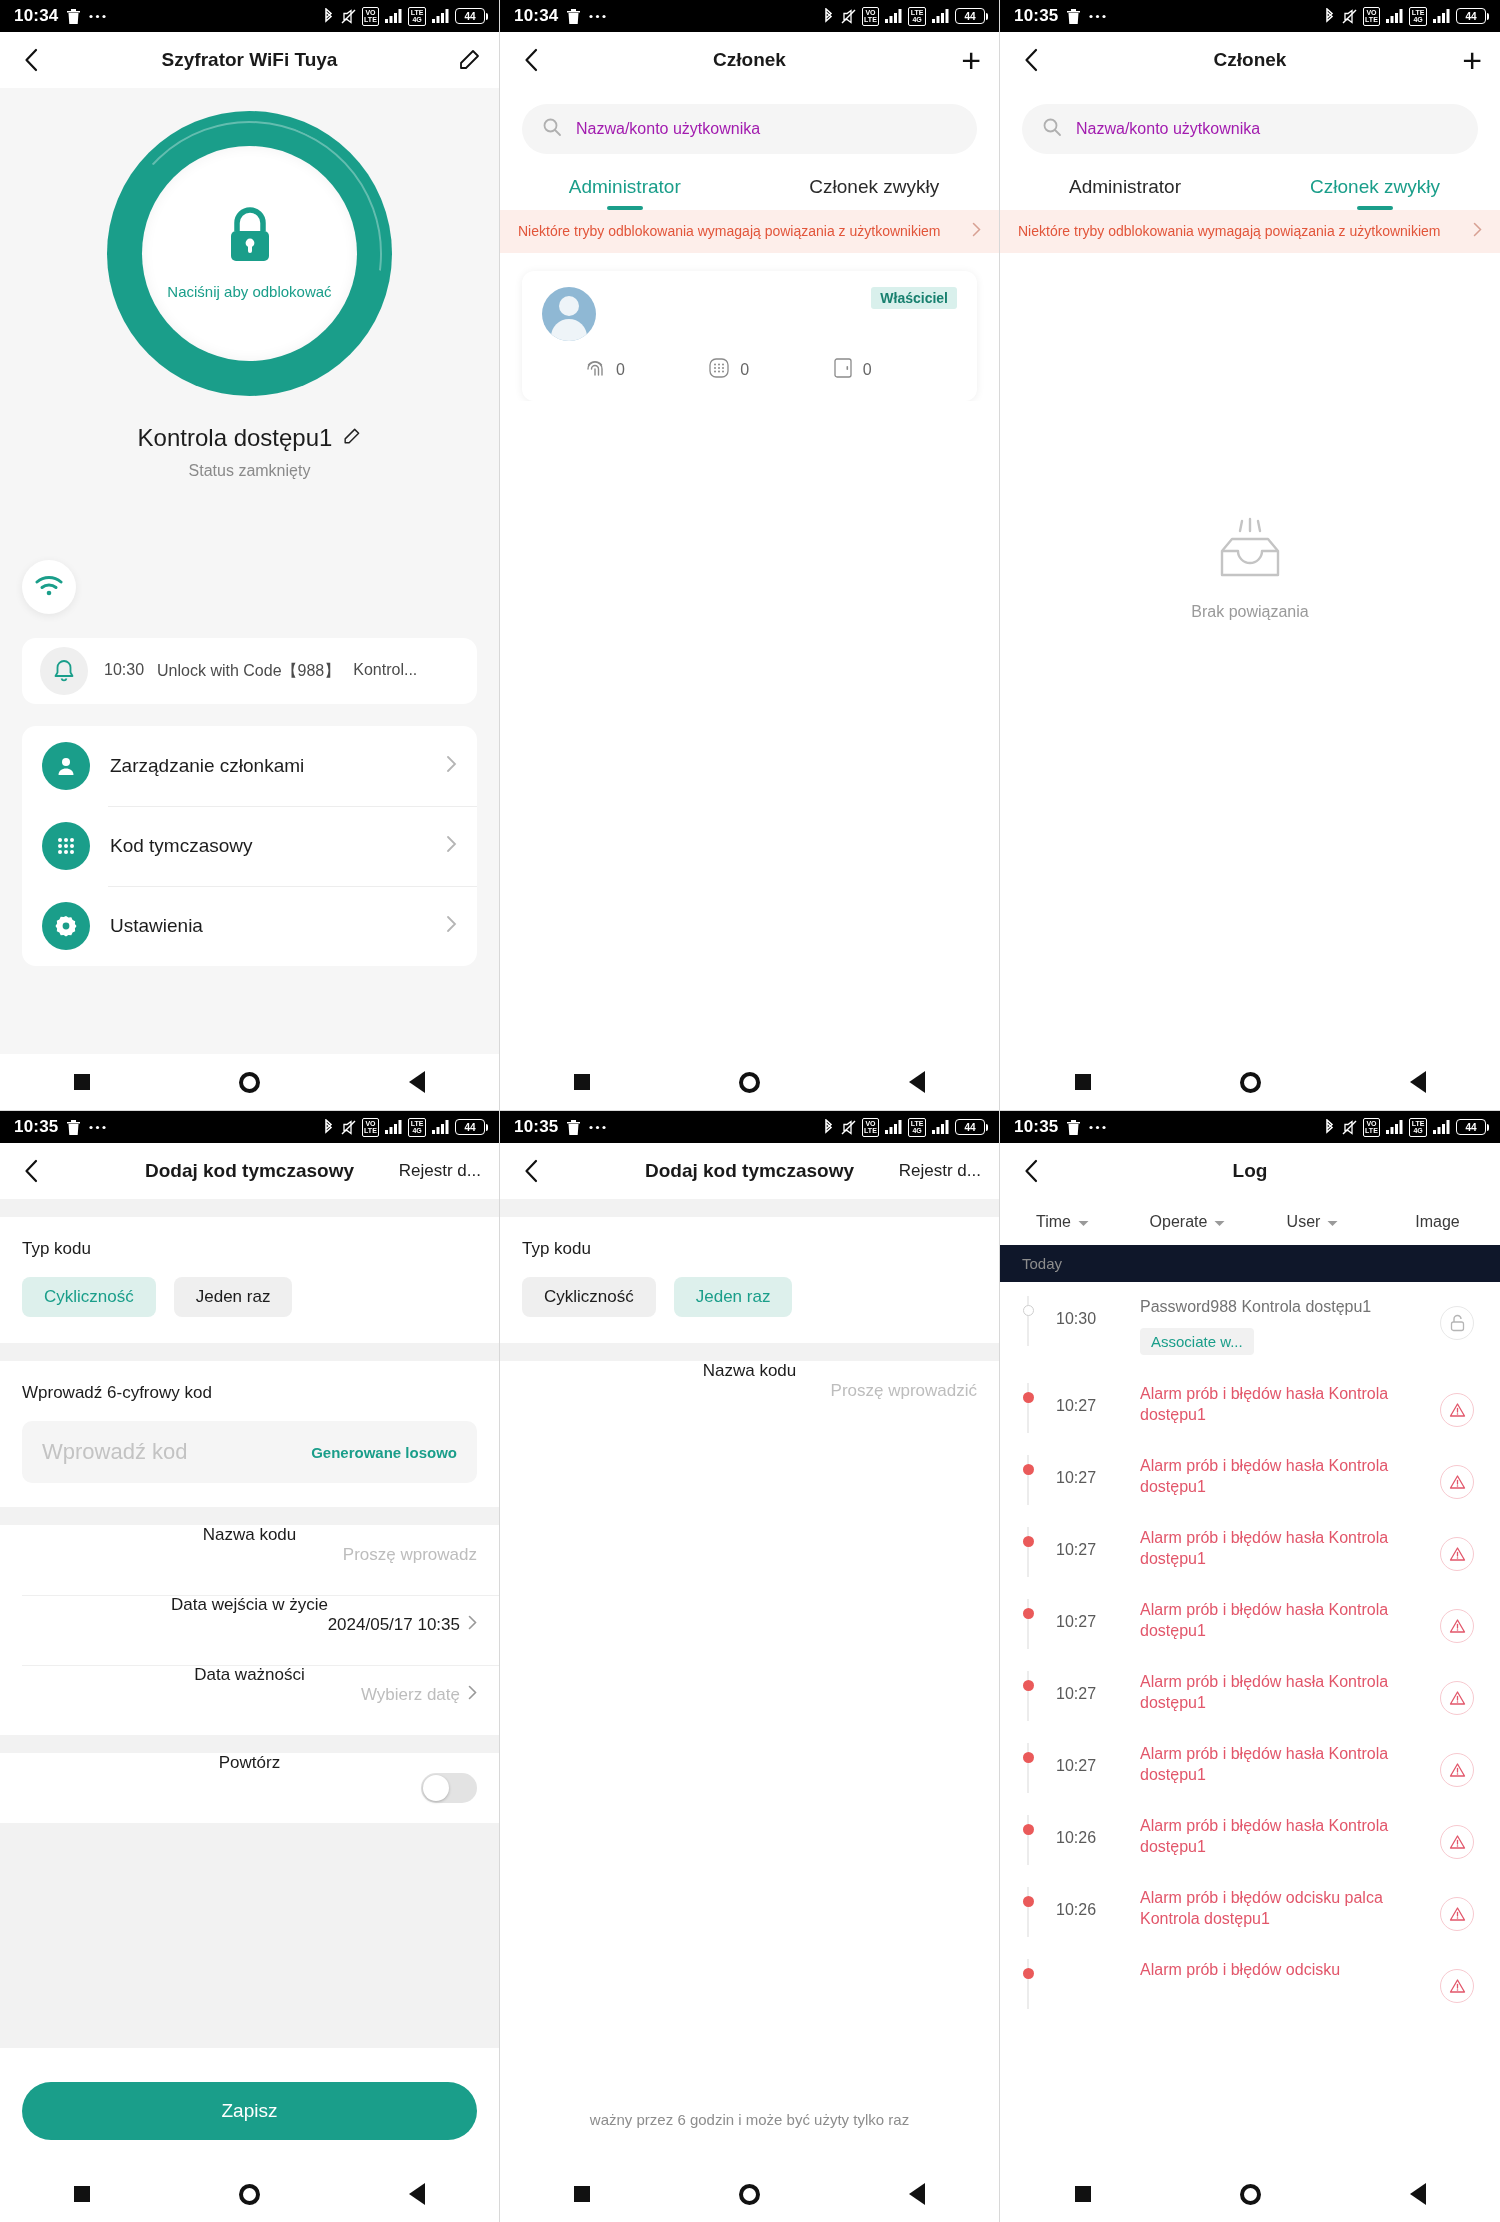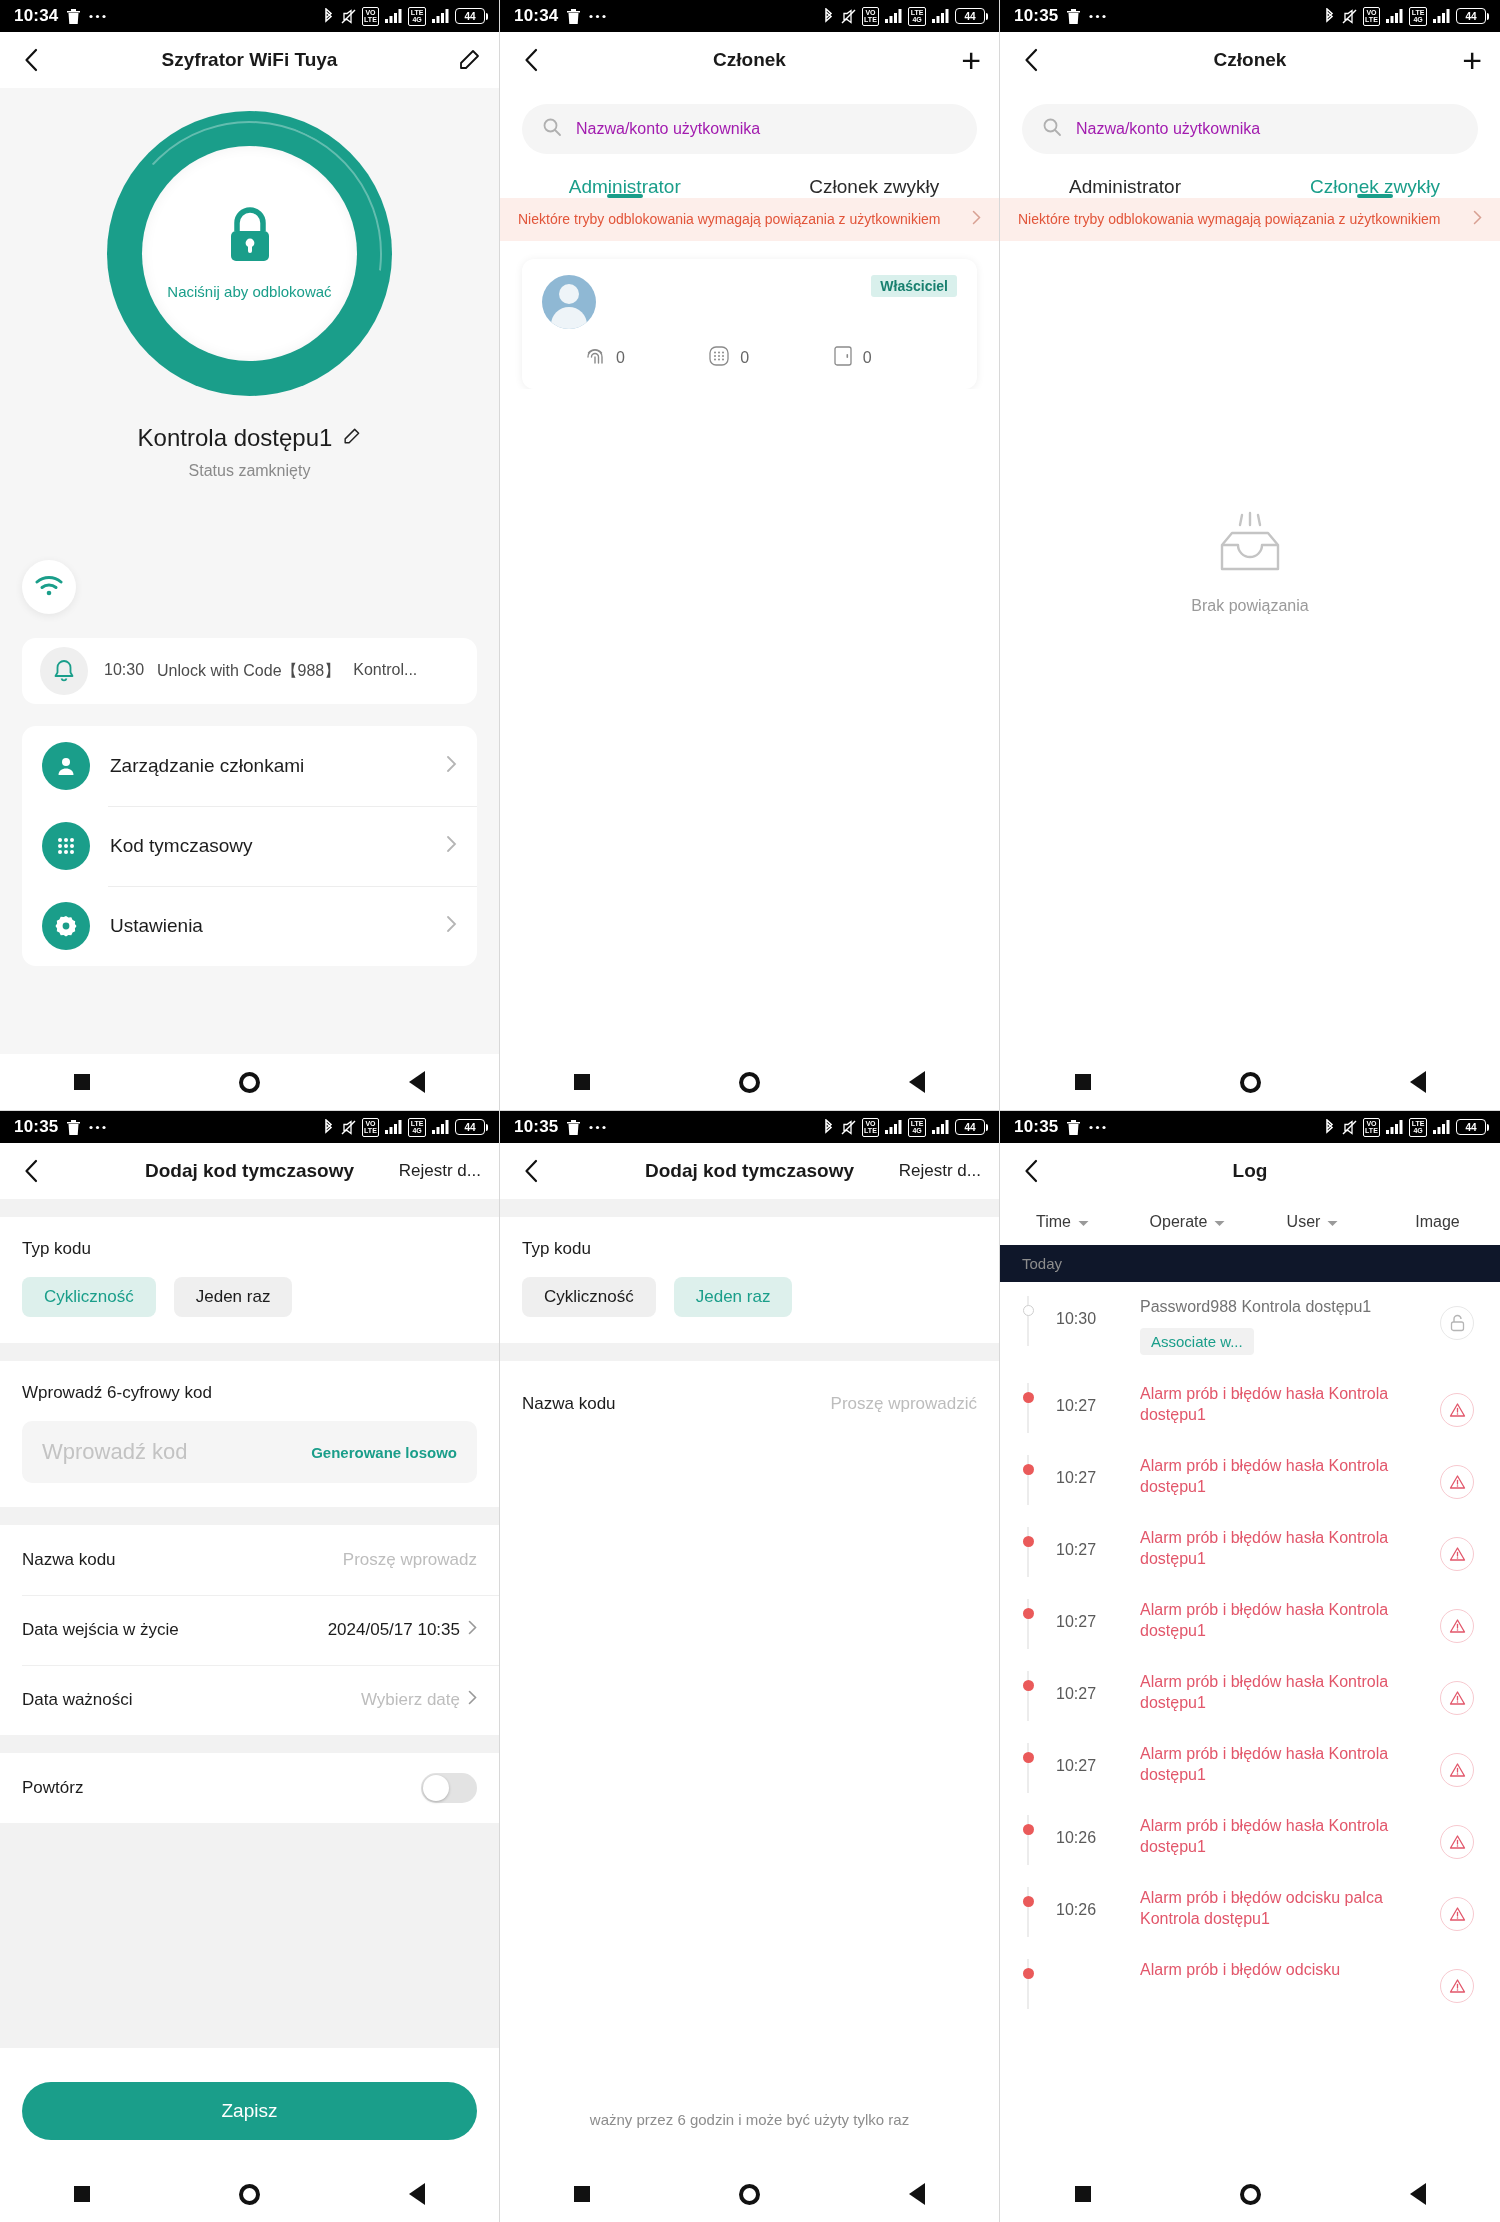--- a/index.html
+++ b/index.html
@@ -58,21 +58,21 @@
   .menu-row { height:80px; display:flex; align-items:center; padding:0 20px; gap:20px; position:relative;}
   .menu-row + .menu-row:before { content:""; position:absolute; left:86px; right:0; top:0; height:1px; background:#ededed;}
   .menu-ico { width:48px; height:48px; border-radius:50%; background:#1a9e8a; display:flex; align-items:center; justify-content:center; flex:0 0 48px;}
   .menu-label { font-size:19px; color:#1d1d1d; }
   .menu-chev { margin-left:auto; color:#b5b5b5; }
 
   
   .search { margin:16px 22px 0; height:50px; background:#f5f5f5; border-radius:25px; display:flex; align-items:center; gap:14px; padding:0 20px;}
   .search-ph { font-size:16px; color:#a21caf;}
   .tabs { display:flex; margin-top:22px; }
-  .tab { flex:1; text-align:center; font-size:19px; color:#2a2a2a; padding-bottom:0; position:relative;}
+  .tab { flex:1; text-align:center; font-size:19px; color:#2a2a2a; padding-bottom:12px; position:relative;}
   .tab.active { color:#1a9e8a; }
   .tab.active:after { content:""; position:absolute; bottom:0; left:50%; transform:translateX(-50%); width:36px; height:4px; background:#1a9e8a; border-radius:2px;}
   .warnbar { background:#fdeeea; padding:12px 18px 12px 18px; display:flex; align-items:center; gap:10px;}
   .warn-text { color:#e2553a; font-size:14px; line-height:1.35; flex:1;}
   .member-card { margin:18px 22px 0; background:#fff; border-radius:12px; box-shadow:0 1px 8px rgba(0,0,0,.07); padding:16px 20px 18px; }
   .mc-top { display:flex; align-items:flex-start; }
   .avatar { width:54px; height:54px; border-radius:50%; background:#8fb8d4; overflow:hidden; position:relative;}
   .avatar:before { content:""; position:absolute; left:50%; top:9px; transform:translateX(-50%); width:20px; height:20px; border-radius:50%; background:#eef4f8;}
   .avatar:after { content:""; position:absolute; left:50%; bottom:-4px; transform:translateX(-50%); width:36px; height:26px; border-radius:18px 18px 0 0; background:#eef4f8;}
   .owner-badge { margin-left:auto; background:#d9f0ec; color:#18806f; font-size:14px; font-weight:700; padding:3px 9px; border-radius:3px;}
@@ -86,21 +86,21 @@
   .sec { background:#fff; }
   .sec-gap { height:18px; }
   .field-label { font-size:17px; color:#1c1c1c; }
   .row-pad { padding:22px 22px 18px; }
   .chip-row { display:flex; gap:18px; padding:0 22px 26px;}
   .chip { padding:10px 22px; border-radius:8px; background:#efefef; font-size:17px; color:#1c1c1c;}
   .chip.sel { background:#ddf0ec; color:#1a9e8a; }
   .code-box { margin:0 22px 24px; background:#f5f5f5; border-radius:10px; height:62px; display:flex; align-items:center; padding:0 20px;}
   .code-ph { font-size:22px; color:#c3c3c3;}
   .code-gen { margin-left:auto; font-size:15px; font-weight:700; color:#1a9e8a;}
-  .frow { height:70px; display:flex; align-items:center; padding:0 22px; position:relative;}
+  .frow { height:70px; display:flex; align-items:center; padding:0 22px; position:relative;flex-direction:column;}
   .frow + .frow:before { content:""; position:absolute; left:22px; right:0; top:0; height:1px; background:#efefef;}
   .fval { margin-left:auto; font-size:17px; color:#1c1c1c; display:flex; align-items:center; gap:8px;}
   .fval.muted { color:#bdbdbd; }
   .toggle { margin-left:auto; width:56px; height:30px; border-radius:15px; background:#e3e3e3; position:relative;}
   .toggle:after { content:""; position:absolute; left:2px; top:2px; width:26px; height:26px; border-radius:50%; background:#fff; box-shadow:0 1px 3px rgba(0,0,0,.25);}
   .bottom-area { margin-top:auto; background:#fff; padding:0 22px 26px; }
   .hint { text-align:center; font-size:15px; color:#8d8d8d; padding:16px 0 12px;}
   .primary-btn { height:58px; border-radius:29px; background:#1a9e8a; color:#fff; font-size:19px;
                  display:flex; align-items:center; justify-content:center; border:none; width:100%; }
   .big-white { flex:1; background:#fff; }

